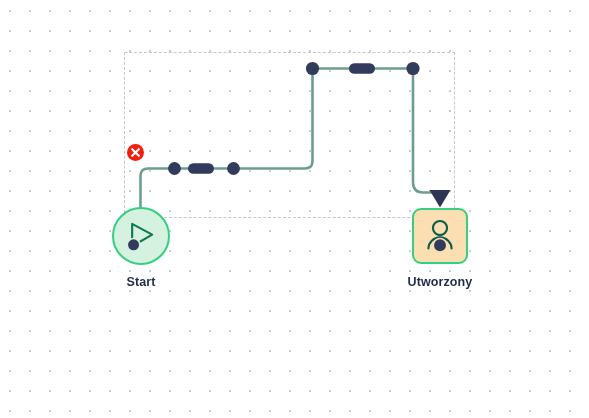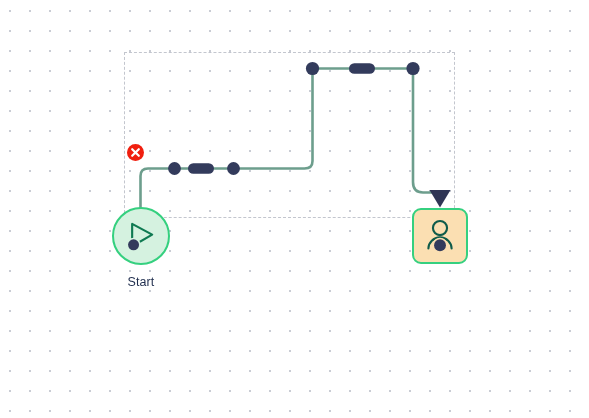--- a/index.html
+++ b/index.html
@@ -80,21 +80,21 @@
     top: 0;
     width: 100%;
     height: 100%;
   }
 
   
   .node-label {
     position: absolute;
     text-align: center;
     font-size: 12.5px;
-    font-weight: normal;
+    font-weight: bold;
     color: #1f2d4d;
     letter-spacing: 0.1px;
     white-space: nowrap;
   }
   .label-start {
     left: 91px;
     top: 275px;
     width: 100px;
   }
   .label-task {
@@ -156,20 +156,21 @@
   <div class="node-label label-start">Start</div>
 
   <div class="node-task">
     <svg class="glyph" viewBox="0 0 56 56">
       <circle cx="28" cy="19.5" r="7.6" fill="none" stroke="#0f5b4a" stroke-width="2.3"></circle>
       <path d="M 15.5 41.5 a 12.5 12 0 0 1 25 0" fill="none" stroke="#0f5b4a" stroke-width="2.3" stroke-linecap="round"></path>
       <circle cx="28" cy="38" r="8.2" fill="#fbdfb2"></circle>
       <circle cx="28" cy="38" r="6.4" fill="#333b5c"></circle>
     </svg>
   </div>
+  <div class="node-label label-task">Utworzony</div>
 
   <div class="error-badge">
     <svg viewBox="0 0 17 17" width="17" height="17">
       <path d="M 5.2 5.2 L 11.8 11.8 M 11.8 5.2 L 5.2 11.8" stroke="#ffffff" stroke-width="2.2" stroke-linecap="round"></path>
     </svg>
   </div>
 
 </div>
 
 </body></html>

